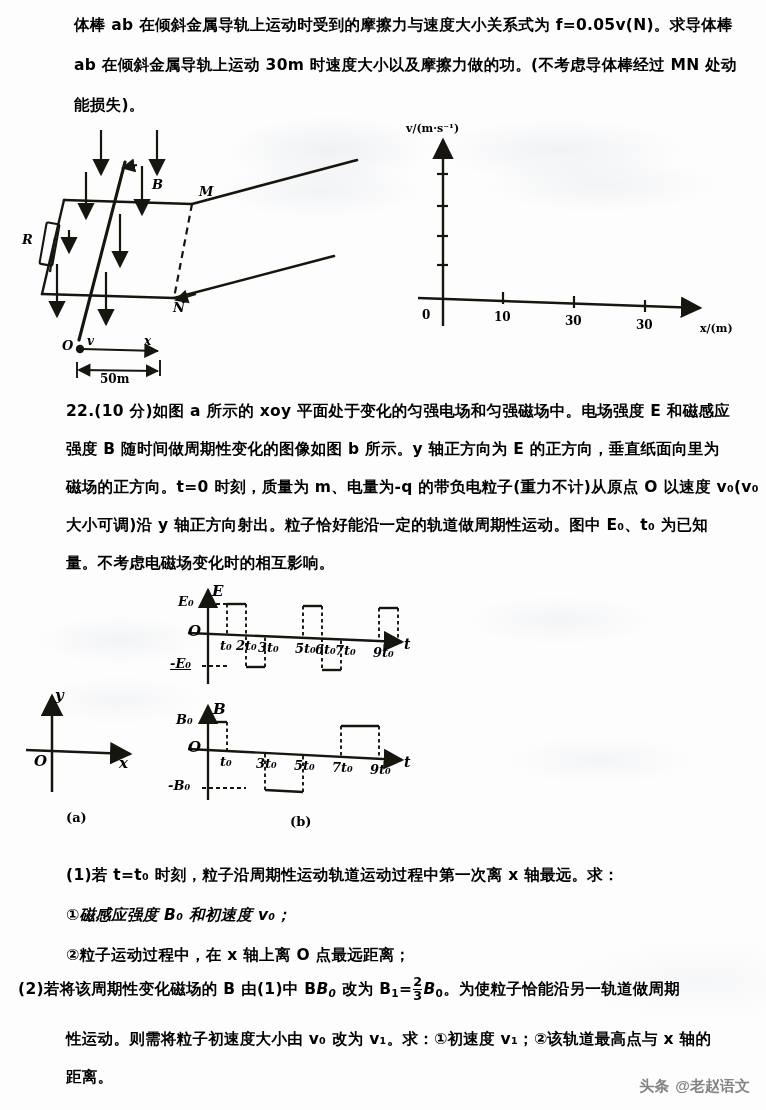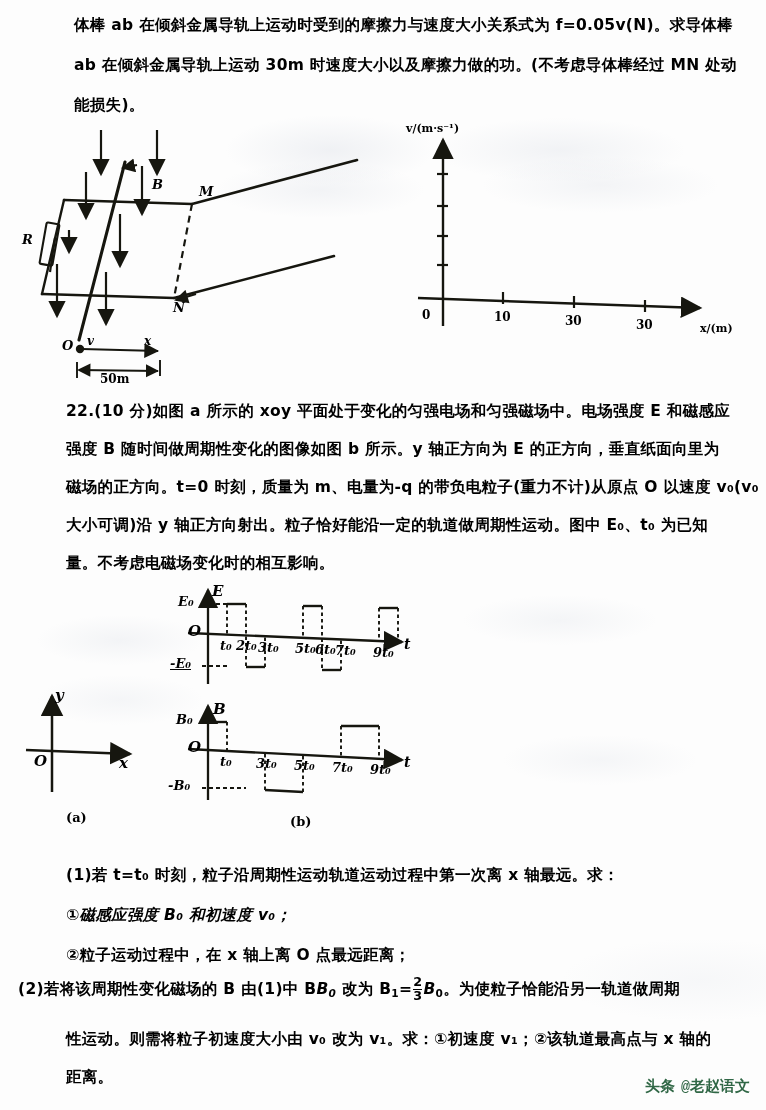--- a/index.html
+++ b/index.html
@@ -88,24 +88,24 @@
   }
 
   
   .watermark {
     position: absolute;
     right: 16px;
     bottom: 14px;
     display: flex;
     align-items: center;
     gap: 6px;
-    color: #14532d;
+    color: #737373;
     font-size: 15px;
     font-weight: 700;
-    font-family: Liberation Mono, monospace;
+    font-family: Liberation Sans, sans-serif;
     opacity: 0.88;
   }
   .wm-at { font-size: 15px; }
 </style>
 </head>
 <body>
 
 <div class="para scan" style="left:26px; top:6px;">体棒 ab 在倾斜金属导轨上运动时受到的摩擦力与速度大小关系式为 f=0.05v(N)。求导体棒</div>
 <div class="para scan" style="left:26px; top:46px;">ab 在倾斜金属导轨上运动 30m 时速度大小以及摩擦力做的功。(不考虑导体棒经过 MN 处动</div>
 <div class="para scan" style="left:26px; top:86px;">能损失)。</div>

